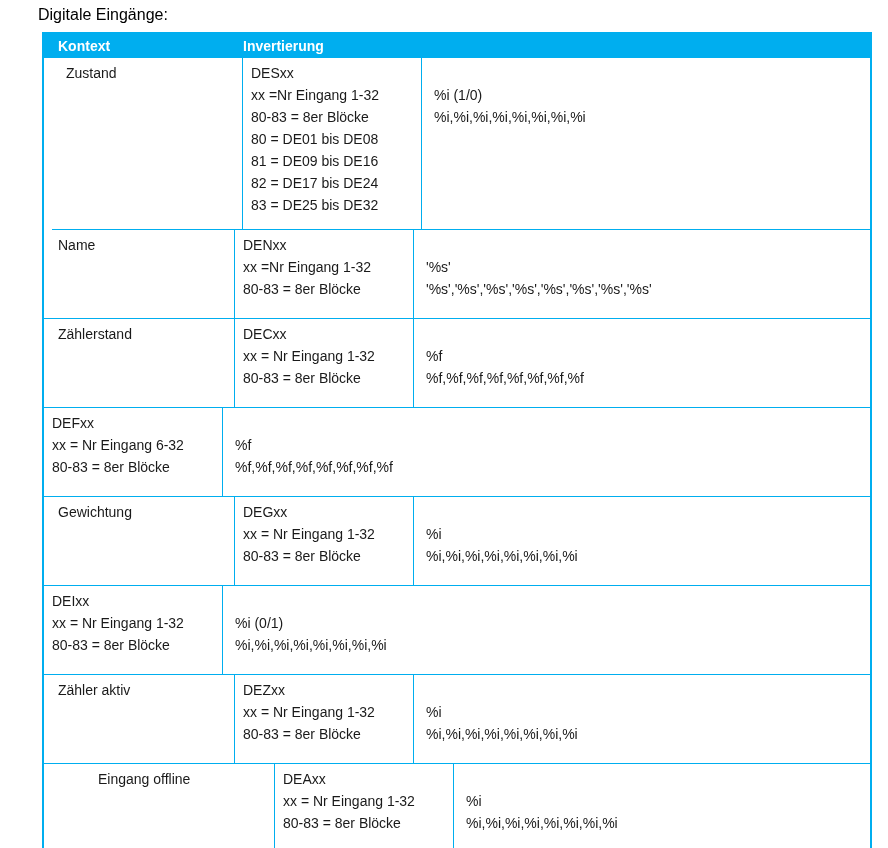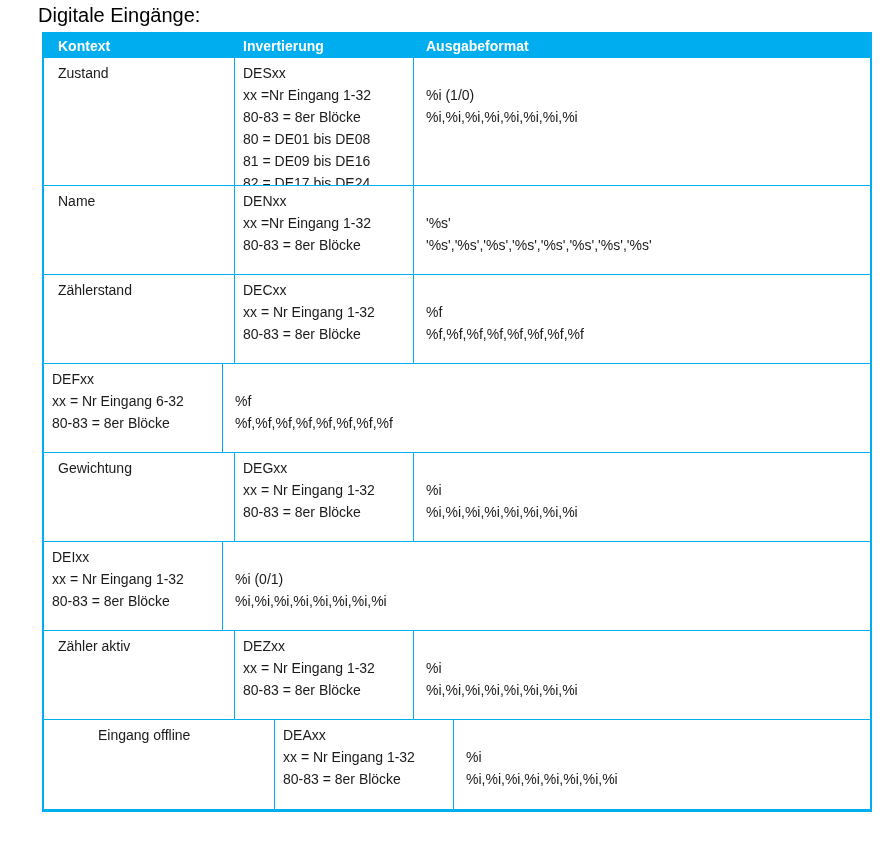--- a/index.html
+++ b/index.html
@@ -8,21 +8,21 @@
   body {
     width: 888px; height: 848px;
     font-family: "Liberation Sans", sans-serif;
     color: var(--text);
     position: relative;
     overflow: hidden;
   }
   .doc-title {
     position: absolute;
     left: 38px; top: 5px;
-    font-size: 20px;
+    font-size: 16px;
     line-height: 20px;
     color: #000000;
   }
   .ph-table {
     position: absolute;
     left: 42px; top: 32px;
     width: 830px;
     border: 2px solid var(--accent);
     border-bottom-width: 3px;
     font-size: 14px;
@@ -35,21 +35,21 @@
     font-weight: bold;
     height: 24px;
     align-items: center;
   }
   .row {
     display: flex;
     height: 89px;
     border-bottom: 1px solid var(--accent);
   }
   .row:last-child { border-bottom: none; margin-left: 40px; }
-  .row-tall { height: 128px; }
+  .row-tall { height: 172px; margin-left: 8px; }
   .c1 { width: 191px; }
   .c2 { width: 179px; }
   .c3 { flex: 1; }
   .row .c1, .row .c2 { border-right: 1px solid var(--accent); }
   .cell {
     white-space: pre-line;
     overflow: hidden;
   }
   .row .c1 { padding: 4px 6px 0 14px; }
   .row .c2 { padding: 4px 4px 0 8px; }
@@ -61,21 +61,20 @@
 </head>
 <body>
 
 <div class="doc-title">Digitale Eingänge:</div>
 
 <div class="ph-table">
 
   <div class="thead">
     <div class="cell c1">Kontext</div>
     <div class="cell c2">Invertierung</div>
-    <div class="cell c3">Ausgabeformat</div>
   </div>
 
   <div class="row row-tall">
     <div class="cell c1">Zustand</div>
     <div class="cell c2">DESxx
 xx =Nr Eingang 1-32
 80-83 = 8er Blöcke
 80 = DE01 bis DE08
 81 = DE09 bis DE16
 82 = DE17 bis DE24

